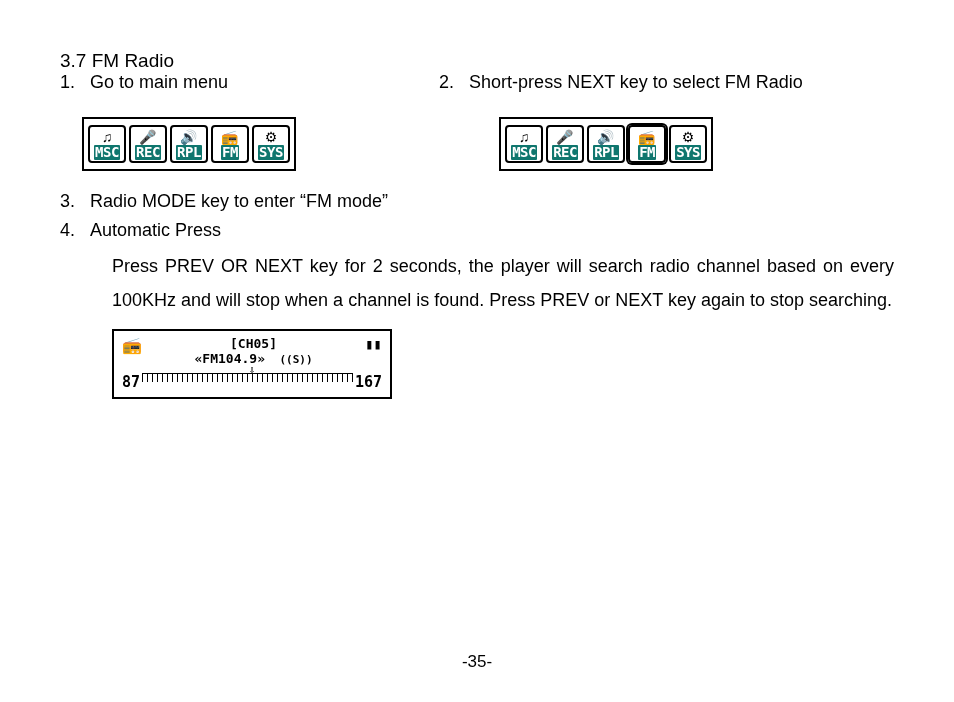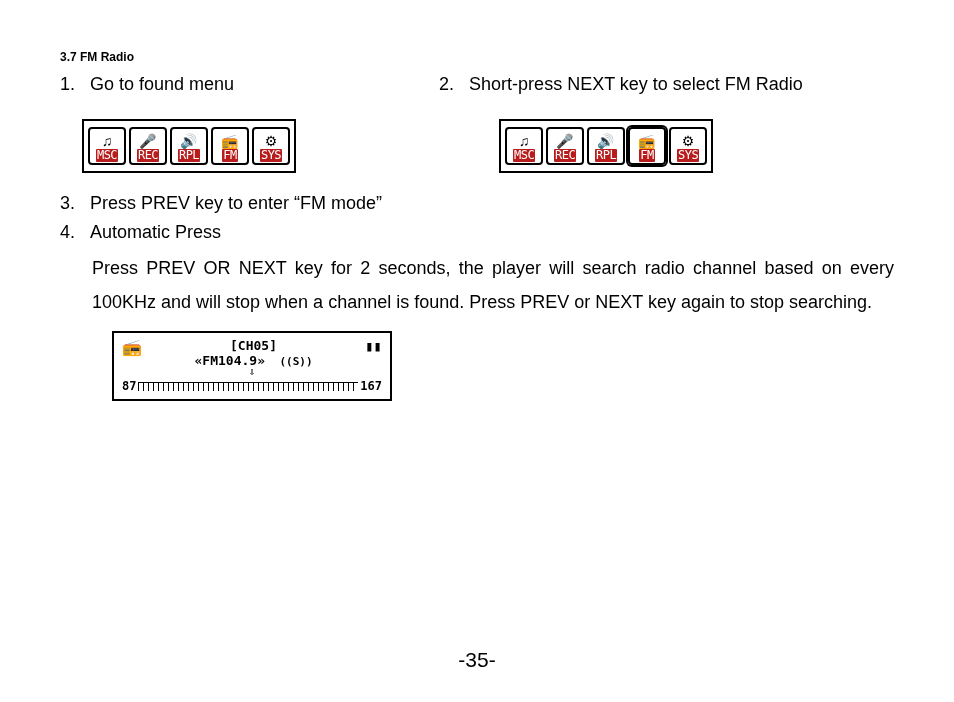--- a/index.html
+++ b/index.html
@@ -7,23 +7,22 @@
     padding: 50px 60px 20px 60px;
     font-family: Arial, Helvetica, sans-serif;
     font-size: 18px;
     color: #000;
     width: 954px;
     height: 702px;
     box-sizing: border-box;
     position: relative;
   }
   .title {
-    font-weight: bold;
-    font-size: 12px;
-    margin-bottom: 10px;
+    font-weight: normal;
+    font-size: 19px;
   }
   .twocol {
     display: flex;
     margin-bottom: 10px;
   }
   .col {
     flex: 1;
   }
   .col2 {
     flex: 1.2;
@@ -66,32 +65,32 @@
   }
   .menu-icon.selected {
     box-shadow: 0 0 0 2px #000;
   }
   .menu-icon .glyph {
     font-size: 14px;
     line-height: 1;
     margin-bottom: 1px;
   }
   .menu-icon .lbl {
-    font-size: 12px;
-    font-weight: normal;
+    font-size: 14px;
+    font-weight: bold;
     letter-spacing: -0.5px;
     font-family: monospace;
-    background: #b91c1c;
+    background: #0f766e;
     color: #fff;
     padding: 0 1px;
     border-radius: 1px;
     line-height: 1.1;
   }
   .body-indent {
-    margin-left: 32px;
+    margin-left: 52px;
     line-height: 1.9;
     text-align: justify;
   }
   .fm-display {
     border: 2px solid #000;
     display: inline-block;
     width: 280px;
     height: 70px;
     margin-left: 52px;
     margin-top: 12px;
@@ -105,52 +104,52 @@
     font-size: 13px;
     font-weight: bold;
     line-height: 1.1;
   }
   .fm-ruler {
     position: absolute;
     bottom: 6px;
     left: 8px;
     right: 8px;
     display: flex;
-    align-items: center;
-    font-size: 12px;
+    align-items: flex-start;
+    font-size: 15px;
     font-weight: bold;
   }
   .fm-ruler .scale {
     flex: 1;
     height: 8px;
     background: repeating-linear-gradient(to right, #000 0, #000 1px, transparent 1px, transparent 5px);
     border-top: 1px solid #000;
     margin: 0 2px;
   }
   .page-num {
     position: absolute;
     bottom: 30px;
     left: 0;
     right: 0;
     text-align: center;
-    font-size: 21px;
+    font-size: 17px;
   }
 </style>
 </head>
 <body>
 
 
 
 <div class="title">3.7 FM Radio</div>
 
 <div class="twocol">
   <div class="col">
     <div class="numitem">
       <div class="num">1.</div>
-      <div class="txt">Go to found menu</div>
+      <div class="txt">Go to main menu</div>
     </div>
   </div>
   <div class="col2">
     <div class="numitem">
       <div class="num">2.</div>
       <div class="txt">Short-press NEXT key to select FM Radio</div>
     </div>
   </div>
 </div>
 
@@ -204,21 +203,21 @@
           <div class="glyph">⚙</div>
           <div class="lbl">SYS</div>
         </div>
       </div>
     </div>
   </div>
 </div>
 
 <div class="numitem" style="margin-top:6px;">
   <div class="num">3.</div>
-  <div class="txt">Press PREV key to enter “FM mode”</div>
+  <div class="txt">Radio MODE key to enter “FM mode”</div>
 </div>
 
 <div class="numitem" style="margin-top:6px;">
   <div class="num">4.</div>
   <div class="txt">Automatic Press</div>
 </div>
 
 <div class="body-indent">Press PREV OR NEXT key for 2 seconds, the player will search radio channel based on every 100KHz and will stop when a channel is found. Press PREV or NEXT key again to stop searching.</div>
 
 <div class="fm-display">

